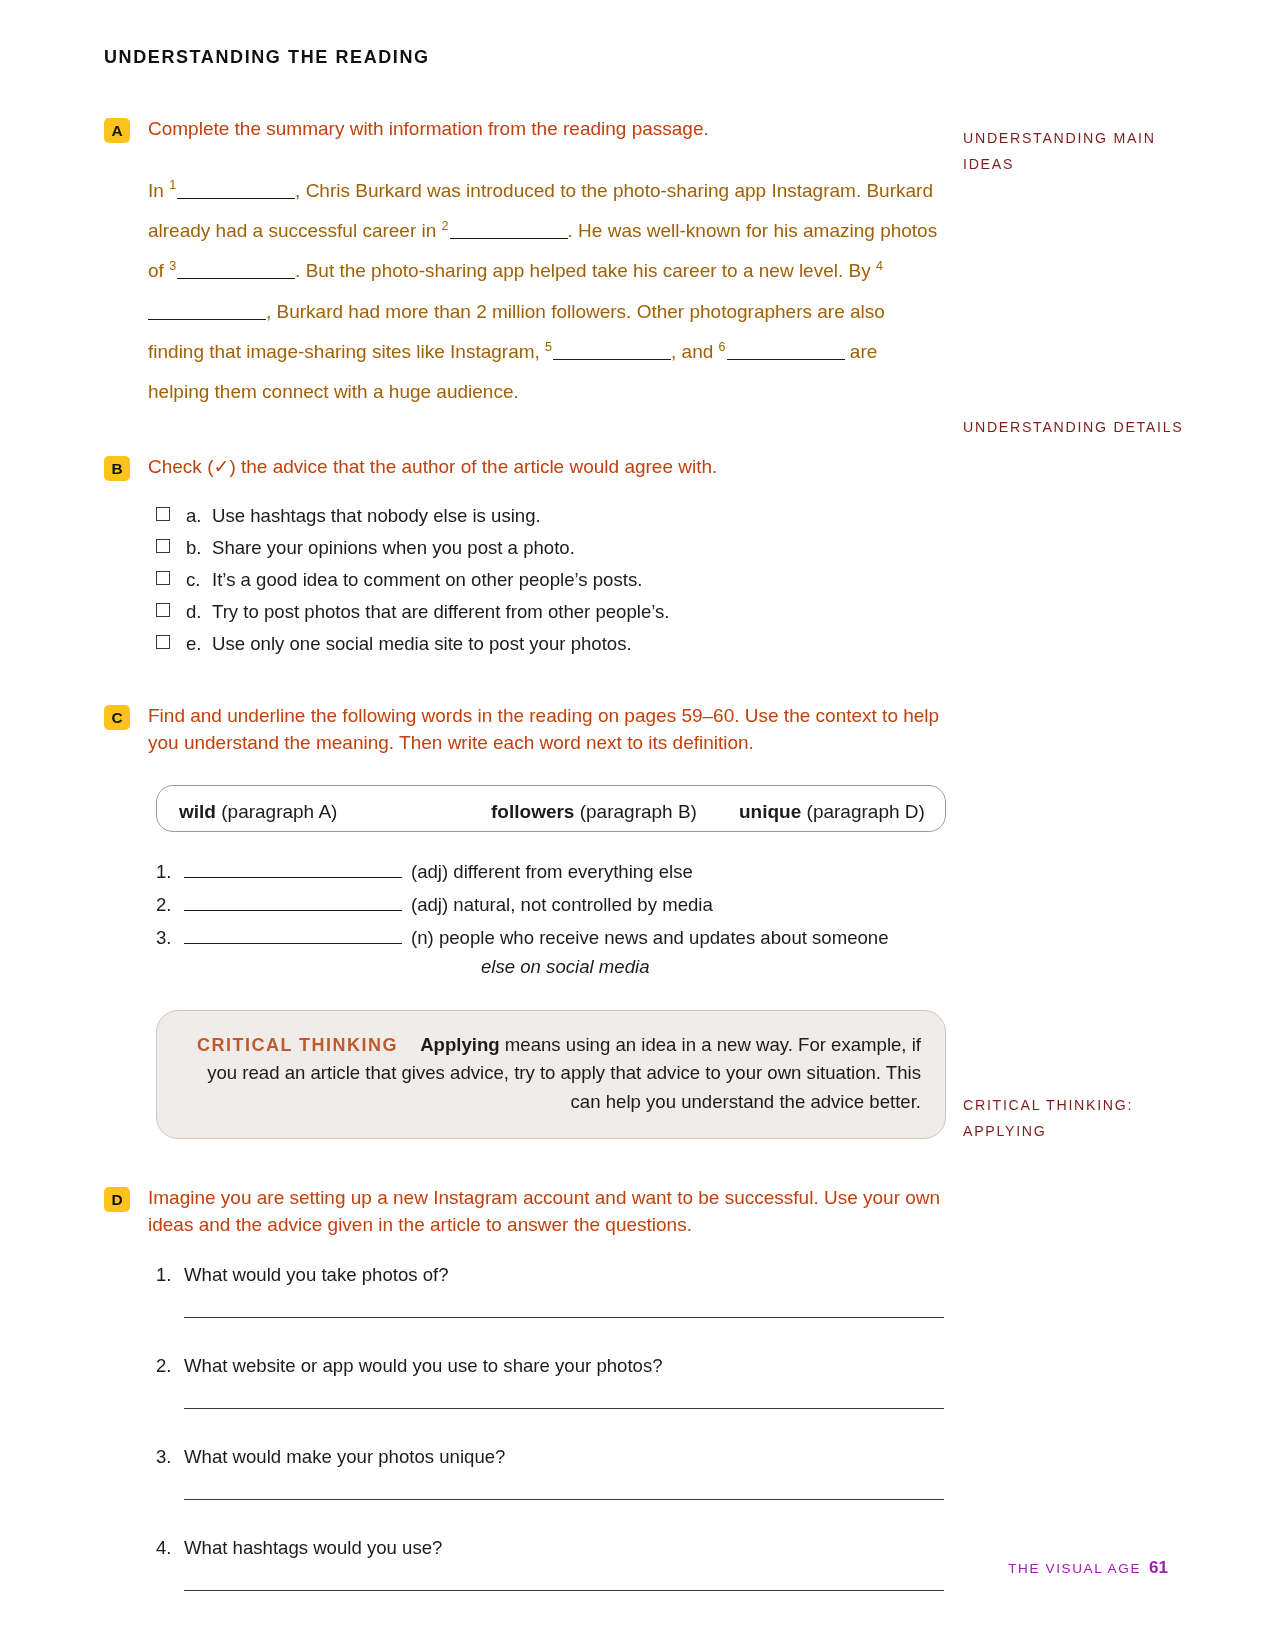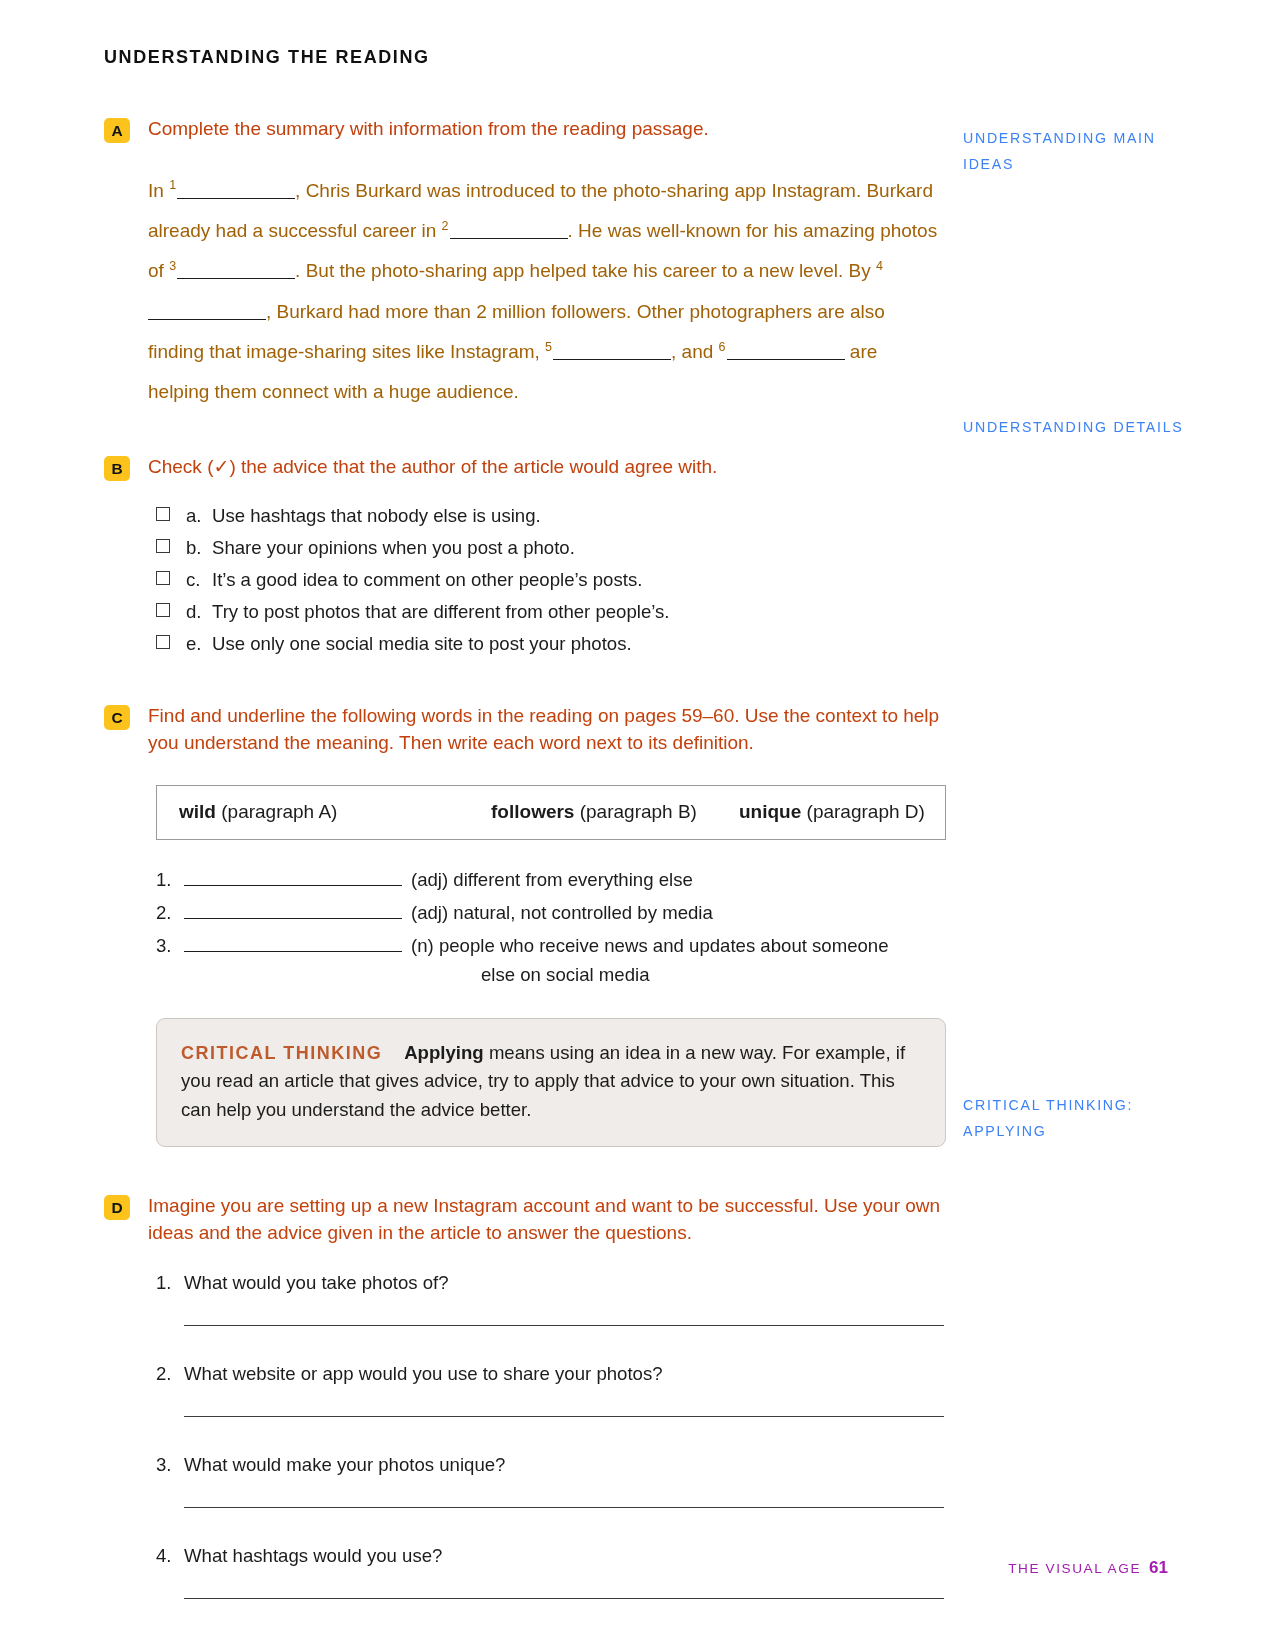--- a/index.html
+++ b/index.html
@@ -123,22 +123,22 @@
   .item-letter {
     flex: 0 0 auto;
     width: 26px;
   }
 
   
   .word-box {
     margin: 28px 0 0 52px;
     width: 790px;
     border: 1.2px solid #9b9b9b;
-    border-radius: 0;
-    padding: 15px 22px 16px 22px;
+    border-radius: 17px;
+    padding: 15px 22px 8px 22px;
     display: flex;
     font-size: 19px;
     color: #1c1c1c;
   }
   .word-cell { flex: 0 0 auto; }
   .word-cell:nth-child(1) { width: 270px; }
   .word-cell:nth-child(2) { width: 290px; text-align: center; }
   .word-cell:nth-child(3) { width: auto; }
   .word-cell b { font-weight: bold; }
 
@@ -157,33 +157,34 @@
   }
   .def-num { flex: 0 0 auto; width: 28px; }
   .def-blank {
     flex: 0 0 auto;
     width: 218px;
     border-bottom: 1.4px solid #1c1c1c;
     height: 1.02em;
     margin-right: 9px;
   }
   .def-text { flex: 1 1 auto; }
-  .def-text .cont { display: block; padding-left: 70px; }
+  .def-text .cont { display: block; padding-left: 70px; font-style: italic; }
 
   
   .ct-box {
     margin: 26px 0 0 52px;
     width: 790px;
     background: #EFECE9;
     border: 1.1px solid #cdc7c2;
-    border-radius: 9px;
+    border-radius: 22px;
     padding: 20px 24px 21px 24px;
     font-size: 18.6px;
     line-height: 1.55;
     color: #1c1c1c;
+    text-align: right;
   }
   .ct-label {
     color: #BE5A2C;
     font-weight: bold;
     letter-spacing: 1.5px;
     font-size: 18px;
     padding-right: 22px;
   }
   .ct-box b { font-weight: bold; }
 
@@ -208,21 +209,21 @@
     border-bottom: 1.7px solid #3c3c3c;
     height: 0;
   }
 
   
   .margin-label {
     position: absolute;
     font-size: 14.2px;
     letter-spacing: 1.7px;
     line-height: 1.85;
-    color: #3b82f6;
+    color: #7f1d1d;
     width: 230px;
   }
 
   
   .footer {
     position: absolute;
     right: 104px;
     bottom: 62px;
     font-size: 13.6px;
     letter-spacing: 1.6px;

